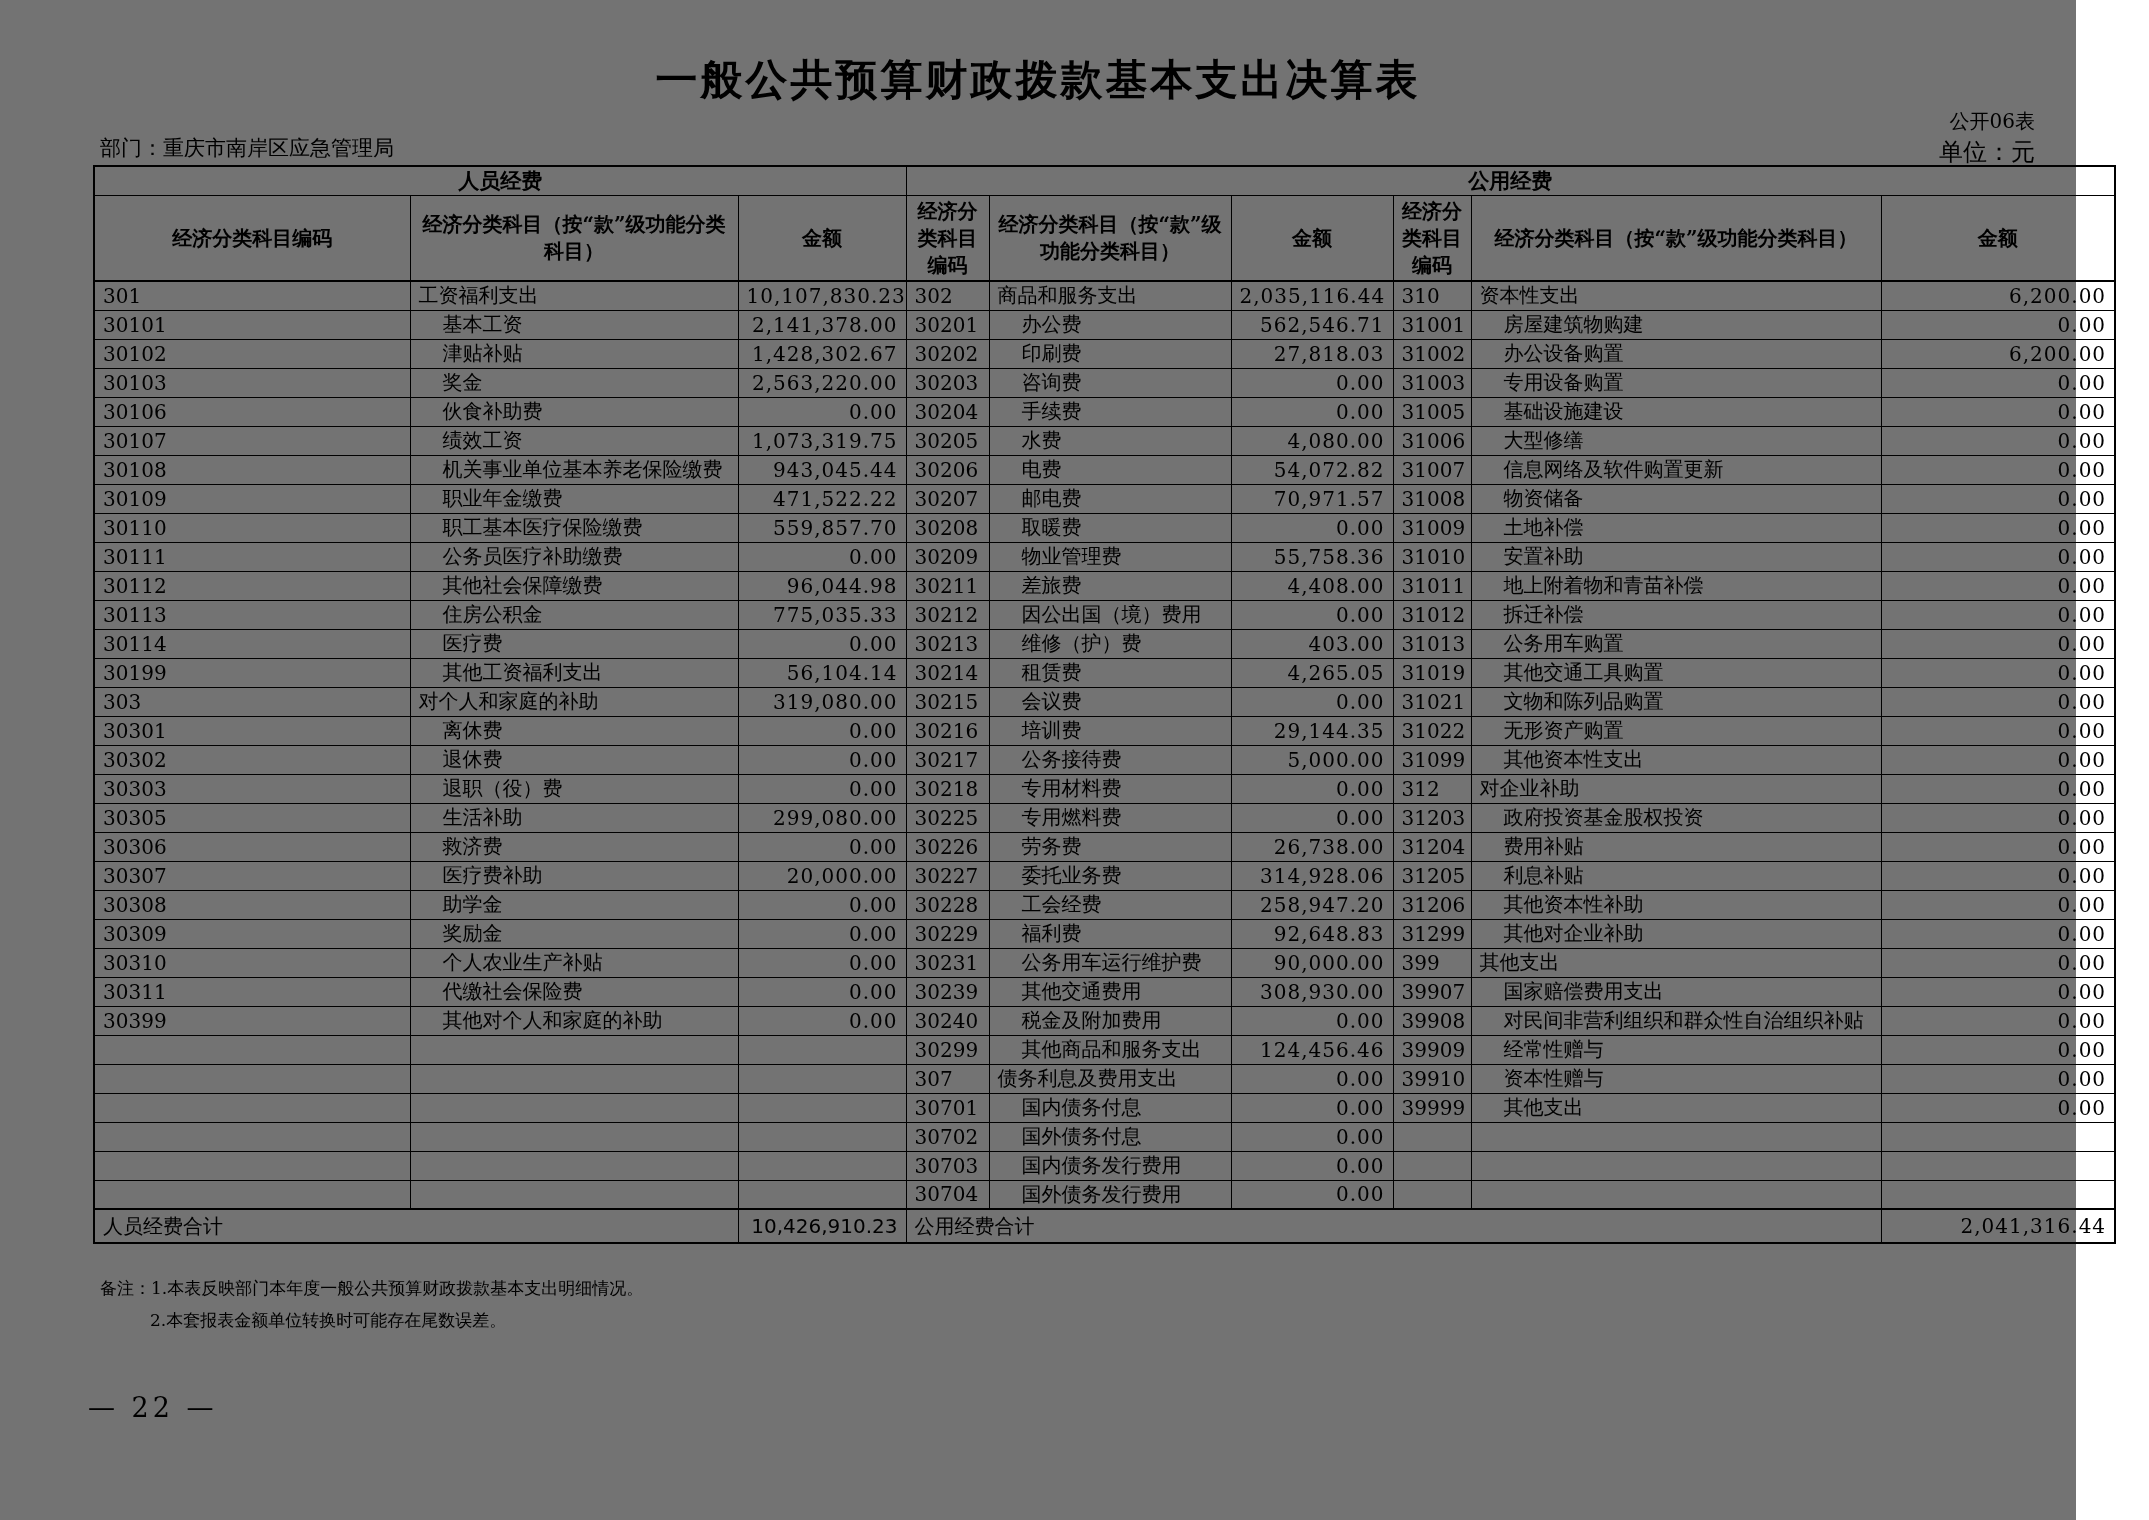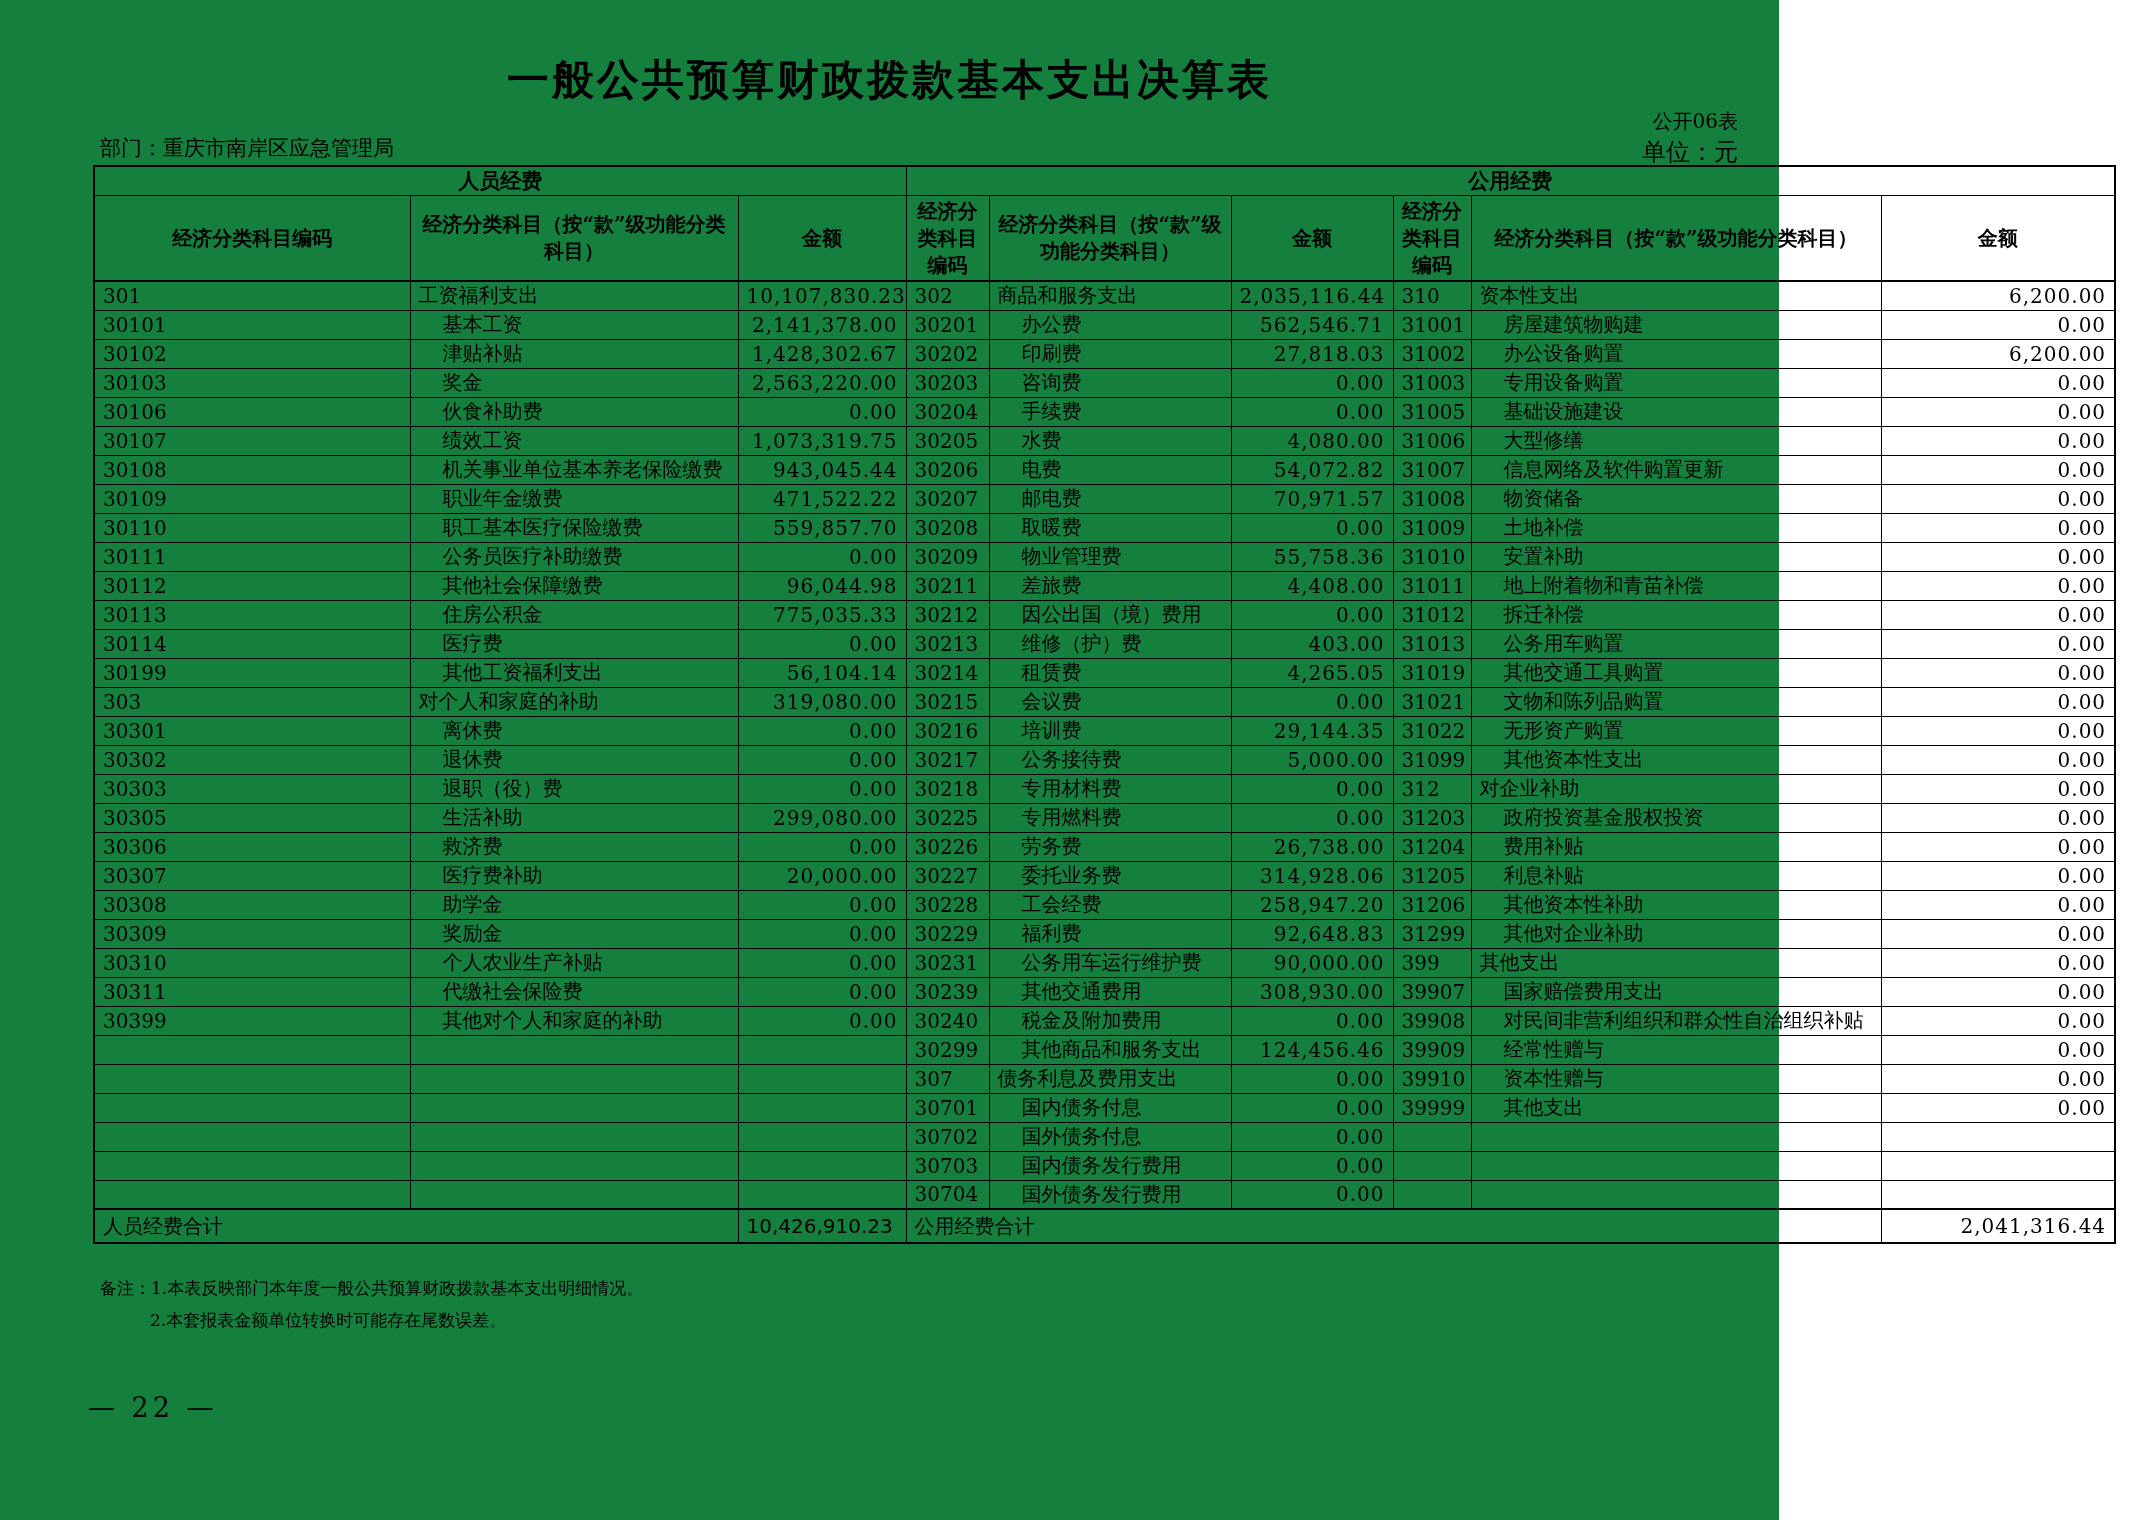--- a/index.html
+++ b/index.html
@@ -1,18 +1,18 @@
 <!DOCTYPE html>
 <html><head>
 <meta charset="utf-8">
 <style>
   html,body{margin:0;padding:0;background:#fff;}
   body{width:2149px;height:1520px;overflow:hidden;color:#000;
        font-family:"DejaVu Serif","Liberation Serif",serif;}
-  .sheet{position:relative;width:1779px;height:1520px;background:#15803d;}
+  .sheet{position:relative;width:2076px;height:1520px;background:#737373;}
   .title{position:absolute;top:52px;left:0;width:100%;text-align:center;
          font-size:42px;font-weight:bold;letter-spacing:3px;
          font-family:"DejaVu Sans","Liberation Sans",sans-serif;}
   .meta-code{position:absolute;top:108px;right:41px;font-size:20px;}
   .meta-unit{position:absolute;top:136px;right:41px;font-size:24px;}
   .dept{position:absolute;top:134px;left:100px;font-size:21px;}
   table.grid{position:absolute;left:93px;top:165px;width:2021px;
              border-collapse:collapse;table-layout:fixed;
              border:2px solid #000;}
   .grid th,.grid td{border:1px solid #000;padding:0 8px;overflow:hidden;
@@ -22,21 +22,21 @@
                         line-height:1.35;white-space:normal;border-bottom:2px solid #000;}
   .grid tbody tr{height:29px;margin-left:15px;}
   .grid tbody td{white-space:nowrap;}
   .code{text-align:left;}
   .name{text-align:left;}
   .name.lvl1{padding-left:32px;}
   .amt{text-align:right;letter-spacing:1px;padding-right:10px;}
   .bold{font-weight:bold;}
   .grid tfoot td{border-top:2px solid #000;height:32px;}
   .total-label{text-align:left;font-weight:bold;font-size:22px;}
-  .total-sans{padding-right:10px;font-size:21px;font-weight:bold;
+  .total-sans{text-align:right;padding-right:10px;font-size:21px;font-weight:bold;
               font-family:"DejaVu Sans","Liberation Sans",sans-serif;letter-spacing:0;}
   .total-serif{text-align:right;padding-right:10px;letter-spacing:1px;}
   .notes{position:absolute;left:100px;top:1272px;font-size:17px;line-height:1.9;}
   .notes .n2{padding-left:50px;}
   .pagenum{position:absolute;left:88px;top:1392px;font-size:27px;letter-spacing:4px;}
 </style>
 </head>
 <body>
 
 <div class="sheet">

